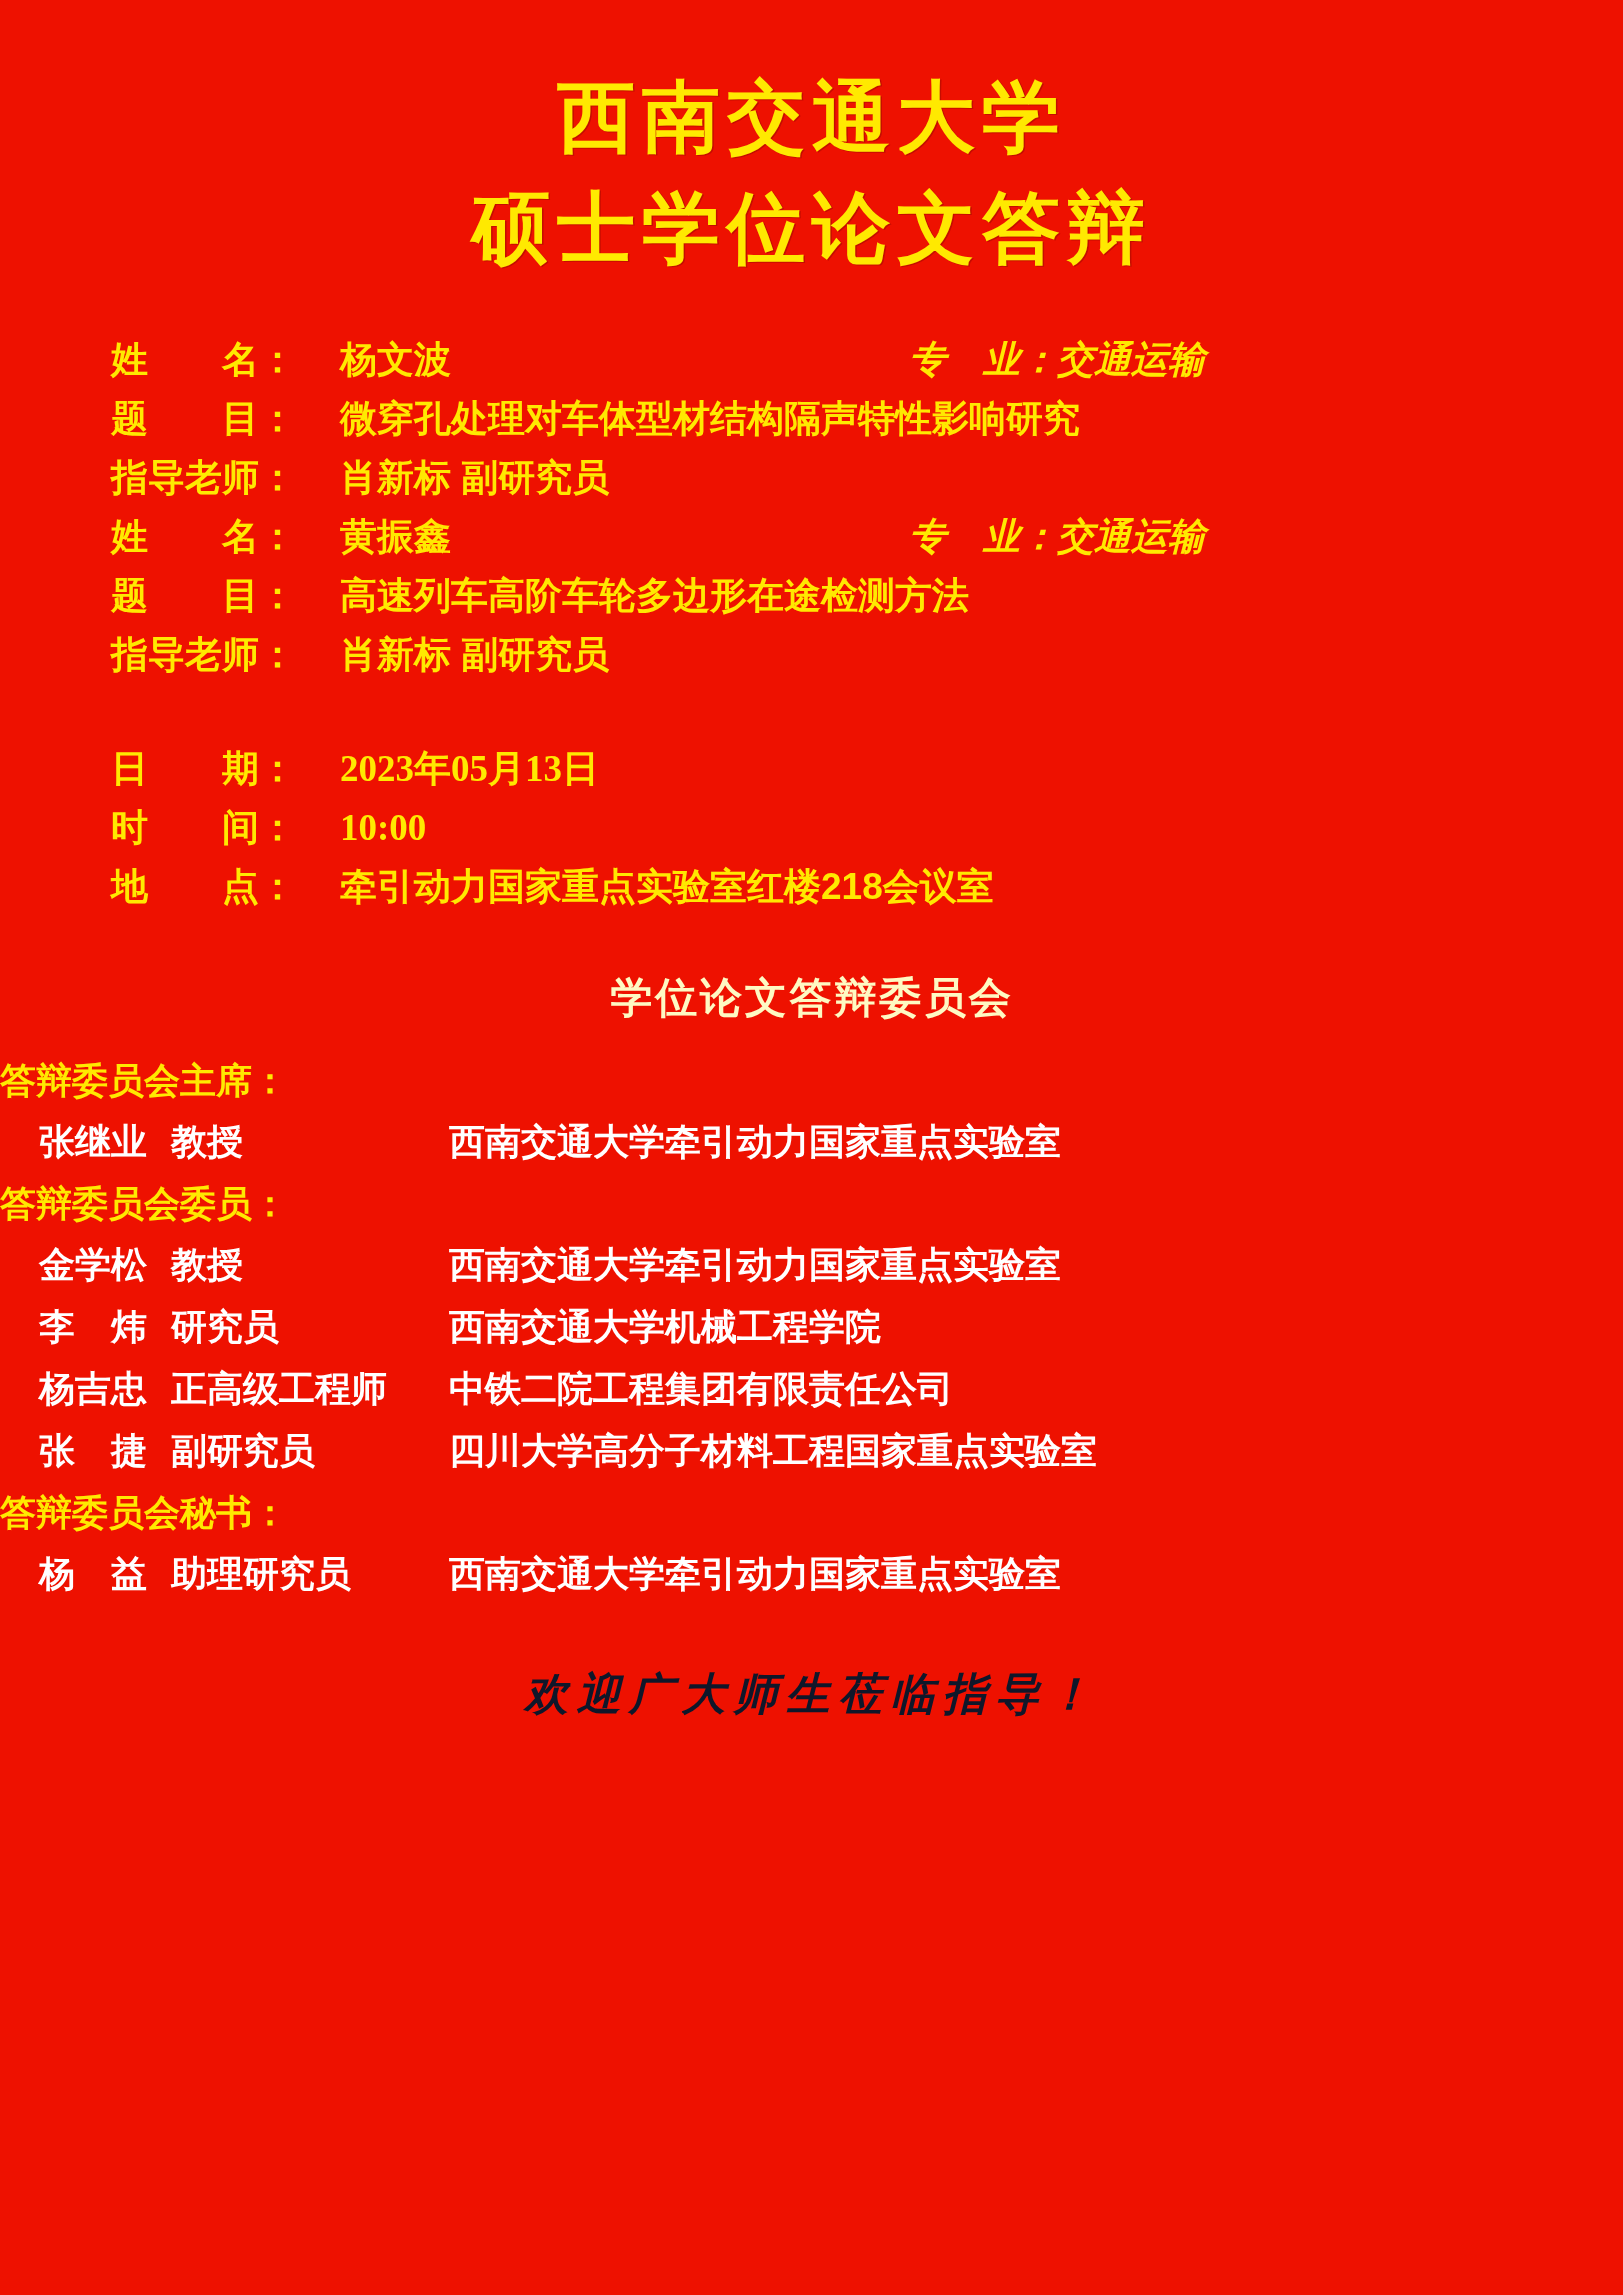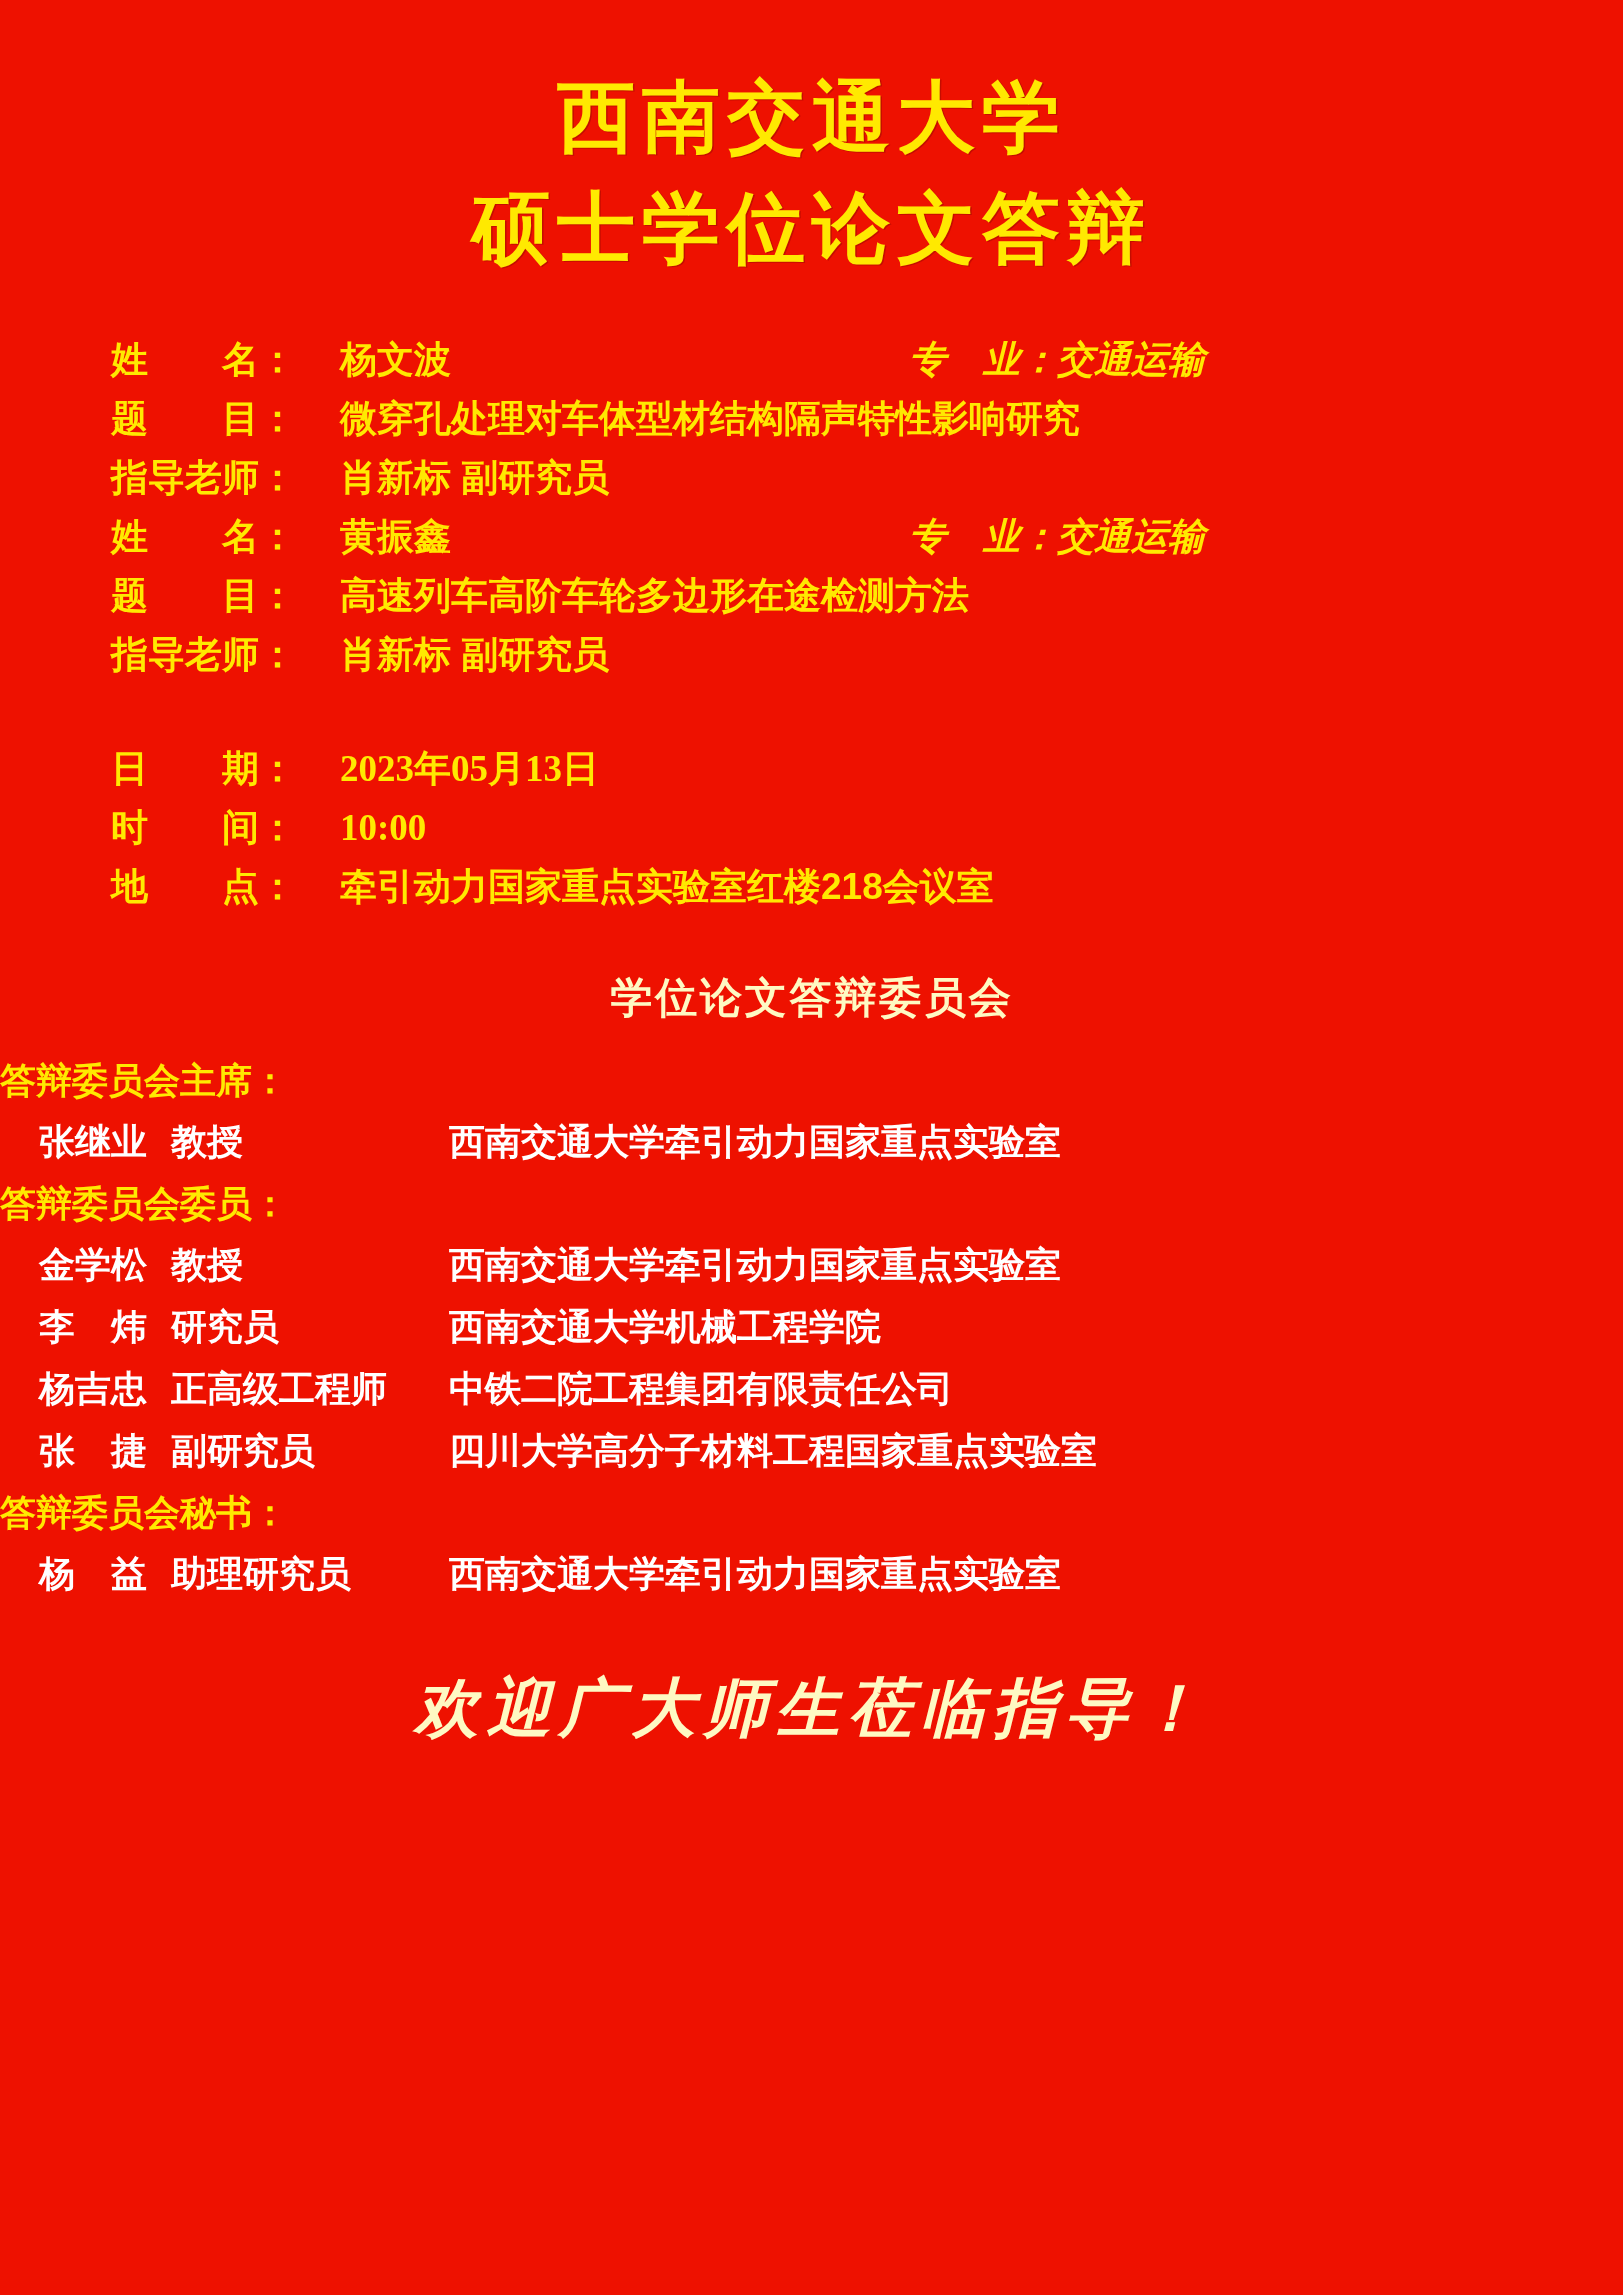--- a/index.html
+++ b/index.html
@@ -117,25 +117,25 @@
   }
   .m-affil {
     display: inline-block;
   }
 
   
   .footer {
     margin-top: 60px;
     text-align: center;
     font-family: "Liberation Serif", serif;
-    font-size: 64px;
+    font-size: 44px;
     font-weight: 700;
     font-style: italic;
     letter-spacing: 8.3px;
-    color: #fef9c3;
+    color: #0f172a;
   }
 </style>
 </head>
 <body>
 
 <div class="poster">
 
   <div class="title-block">
     <div class="title-line">西南交通大学</div>
     <div class="title-line">硕士学位论文答辩</div>

